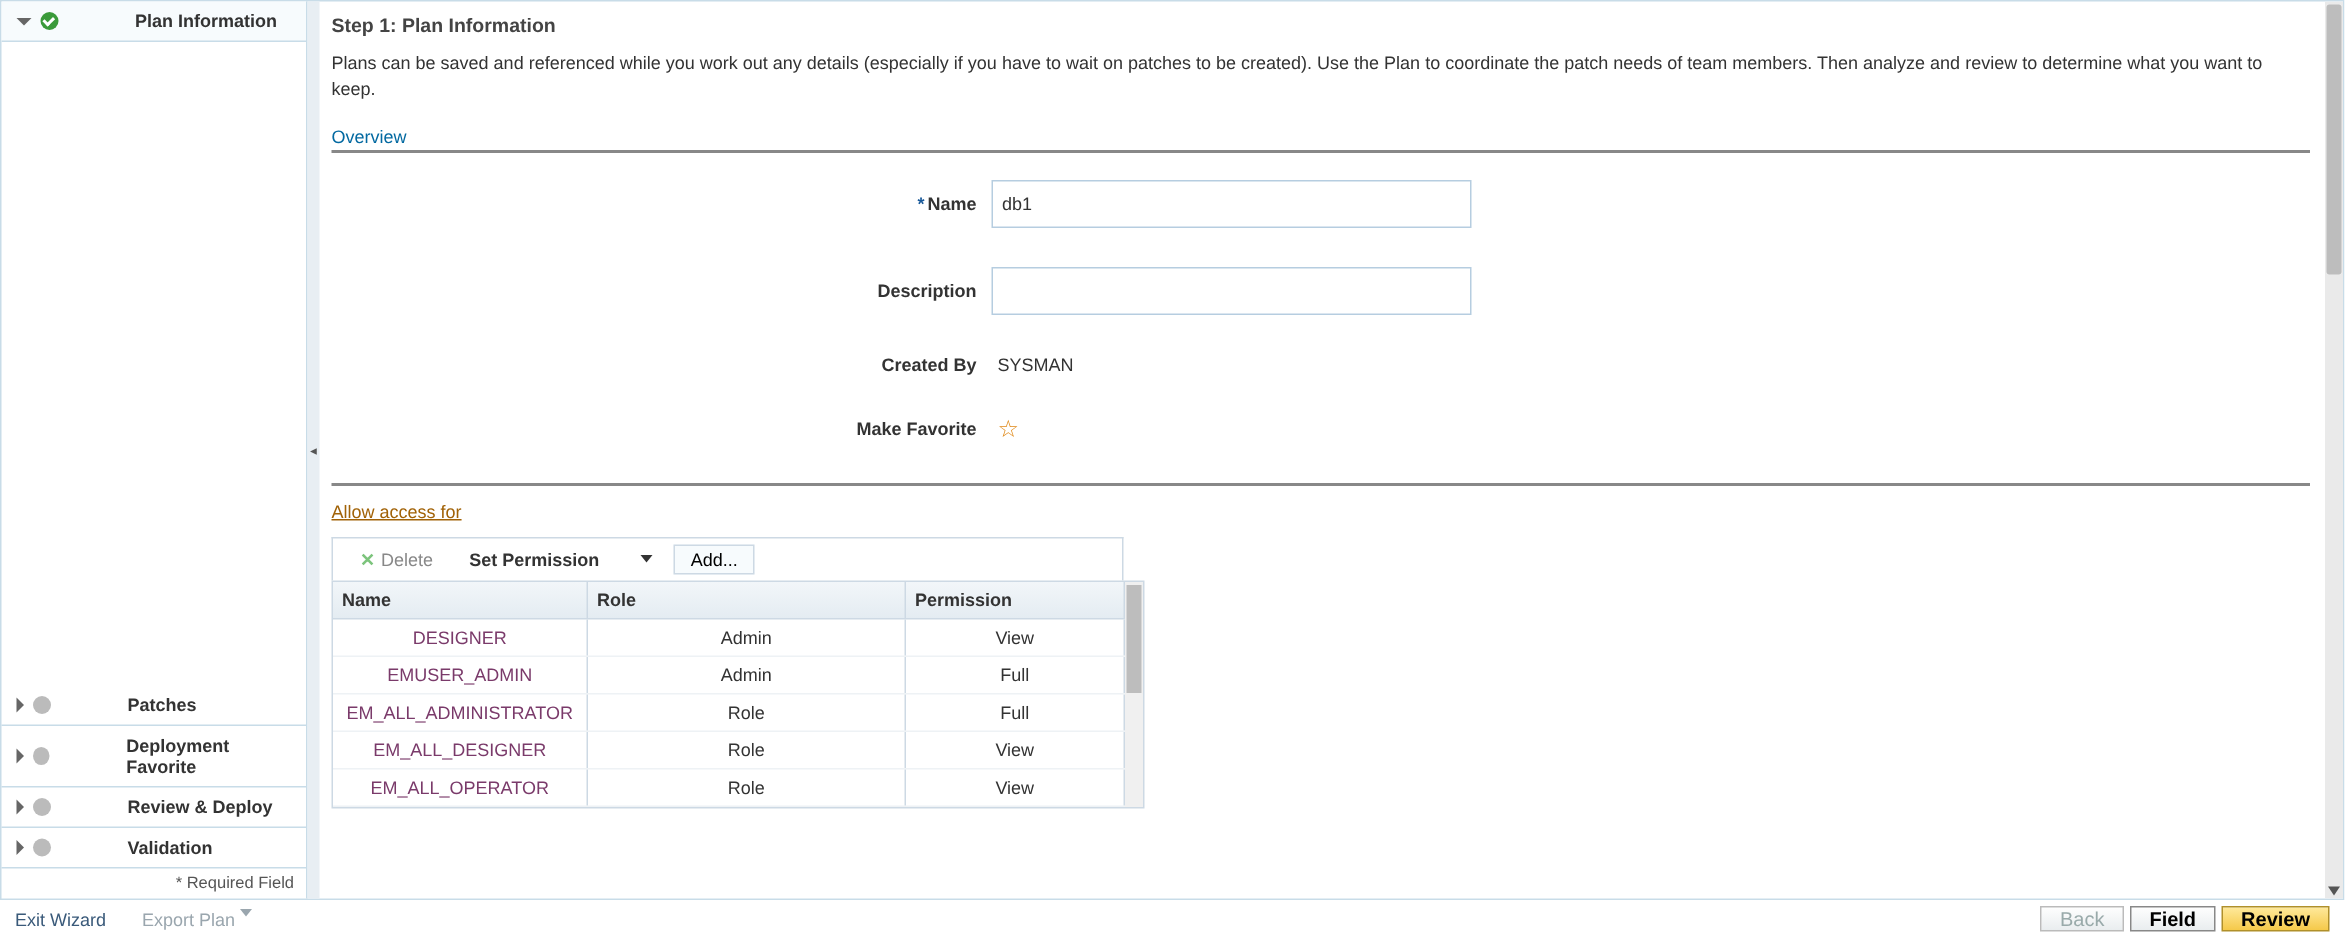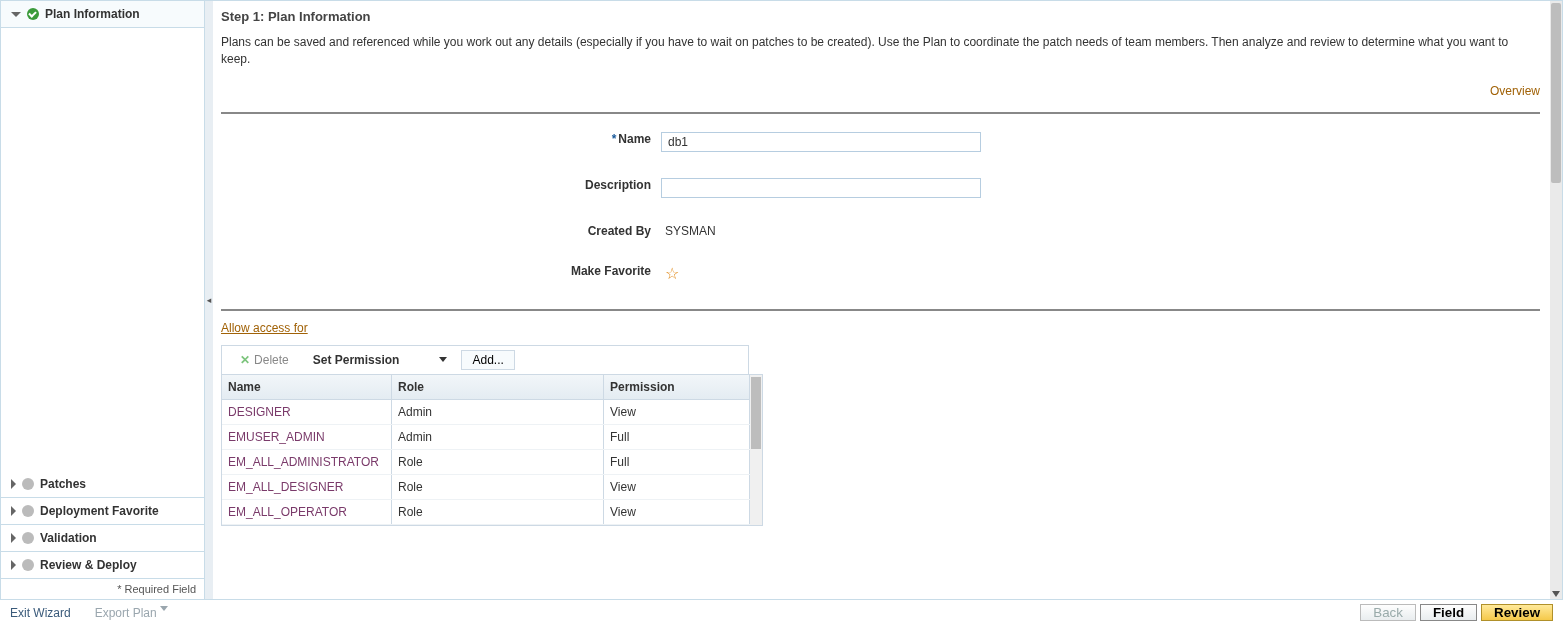--- a/index.html
+++ b/index.html
@@ -60,21 +60,21 @@
     border: solid #fff;
     border-width: 0 2px 2px 0;
     transform: rotate(45deg);
   }
   .step-item .badge-grey {
     width: 12px; height: 12px;
     border-radius: 50%;
     background: #bbb;
     margin-right: 6px;
   }
-  .step-item .label { font-weight: bold; color: #333; }
+  .step-item .label { font-weight: bold; color: #333; margin-left: 45px; }
   .bottom-steps { }
   .required-note {
     text-align: right;
     padding: 4px 8px;
     font-size: 11px;
     color: #555;
   }
   .splitter {
     width: 8px;
     background: #e8eef3;
@@ -119,42 +119,41 @@
     color: #444;
     font-size: 13px;
     padding: 4px 0 6px;
   }
   .step-desc {
     color: #333;
     padding: 4px 0 16px;
     line-height: 1.4;
   }
   .section-hdr {
-    color: #a16207;
-    padding-bottom: 14px;
+    color: #0369a1;
+    padding-bottom: 2px;
     border-bottom: 2px solid #888;
     margin-bottom: 18px;
-    text-align: right;
   }
   .form-row {
     display: flex;
-    align-items: flex-start;
+    align-items: center;
     margin-bottom: 26px;
   }
   .form-row .flabel {
     width: 440px;
     text-align: right;
     padding-right: 10px;
     font-weight: bold;
     color: #333;
   }
   .req-star { color: #1a5a9a; margin-right: 2px; }
   .tinput {
     width: 320px;
-    height: 20px;
+    height: 32px;
     padding: 2px 6px;
     border: 1px solid #b6cde0;
     font-size: 12px;
     font-family: inherit;
     color: #333;
   }
   .static-val { color: #333; padding-left: 4px; }
   .star-icon { color: #e08a1a; font-size: 16px; padding-left: 4px;}
   .divider-line {
     border-bottom: 2px solid #888;
@@ -182,21 +181,21 @@
     background: transparent;
     color: #888;
     display: flex;
     align-items: center;
     gap: 4px;
   }
   .x-ico { color: #7cc47c; font-weight: bold; }
   .drop {
     display: flex;
     align-items: center;
-    gap: 40px;
+    gap: 28px;
     padding: 2px 6px;
     cursor: pointer;
     font-weight: bold;
   }
   .drop .caret {
     width: 0; height: 0;
     border-left: 4px solid transparent;
     border-right: 4px solid transparent;
     border-top: 5px solid #333;
   }
@@ -212,21 +211,21 @@
     font-weight: bold;
     border-bottom: 1px solid #cdd9e4;
   }
   .gcell {
     padding: 5px 6px;
     border-right: 1px solid #cdd9e4;
   }
   .c-name { width: 170px; }
   .c-role { width: 212px; }
   .c-perm { flex: 1; }
-  .grow { display: flex; border-bottom: 1px solid #eef2f5; }
+  .grow { display: flex; border-bottom: 1px solid #eef2f5; text-align: center; }
   .grow .gcell { color: #333; }
   .grow .c-name { color: #7a3a6a; }
   .grid-scroll { width: 12px; background: #f0f0f0; position: relative; }
   .grid-scroll .gthumb {
     position: absolute; top: 2px; left: 1px;
     width: 10px; height: 72px;
     background: #bdbdbd;
   }
   .footer {
     display: flex;
@@ -278,26 +277,26 @@
         <span class="label">Patches</span>
       </div>
       <div class="step-item">
         <span class="tri right"></span>
         <span class="badge-grey"></span>
         <span class="label">Deployment Favorite</span>
       </div>
       <div class="step-item">
         <span class="tri right"></span>
         <span class="badge-grey"></span>
-        <span class="label">Validation</span>
+        <span class="label">Review &amp; Deploy</span>
       </div>
       <div class="step-item">
         <span class="tri right"></span>
         <span class="badge-grey"></span>
-        <span class="label">Review &amp; Deploy</span>
+        <span class="label">Validation</span>
       </div>
       <div class="required-note">* Required Field</div>
     </div>
   </div>
 
   <div class="splitter">
     <span class="collapse-handle">◂</span>
   </div>
 
   <div class="main">

